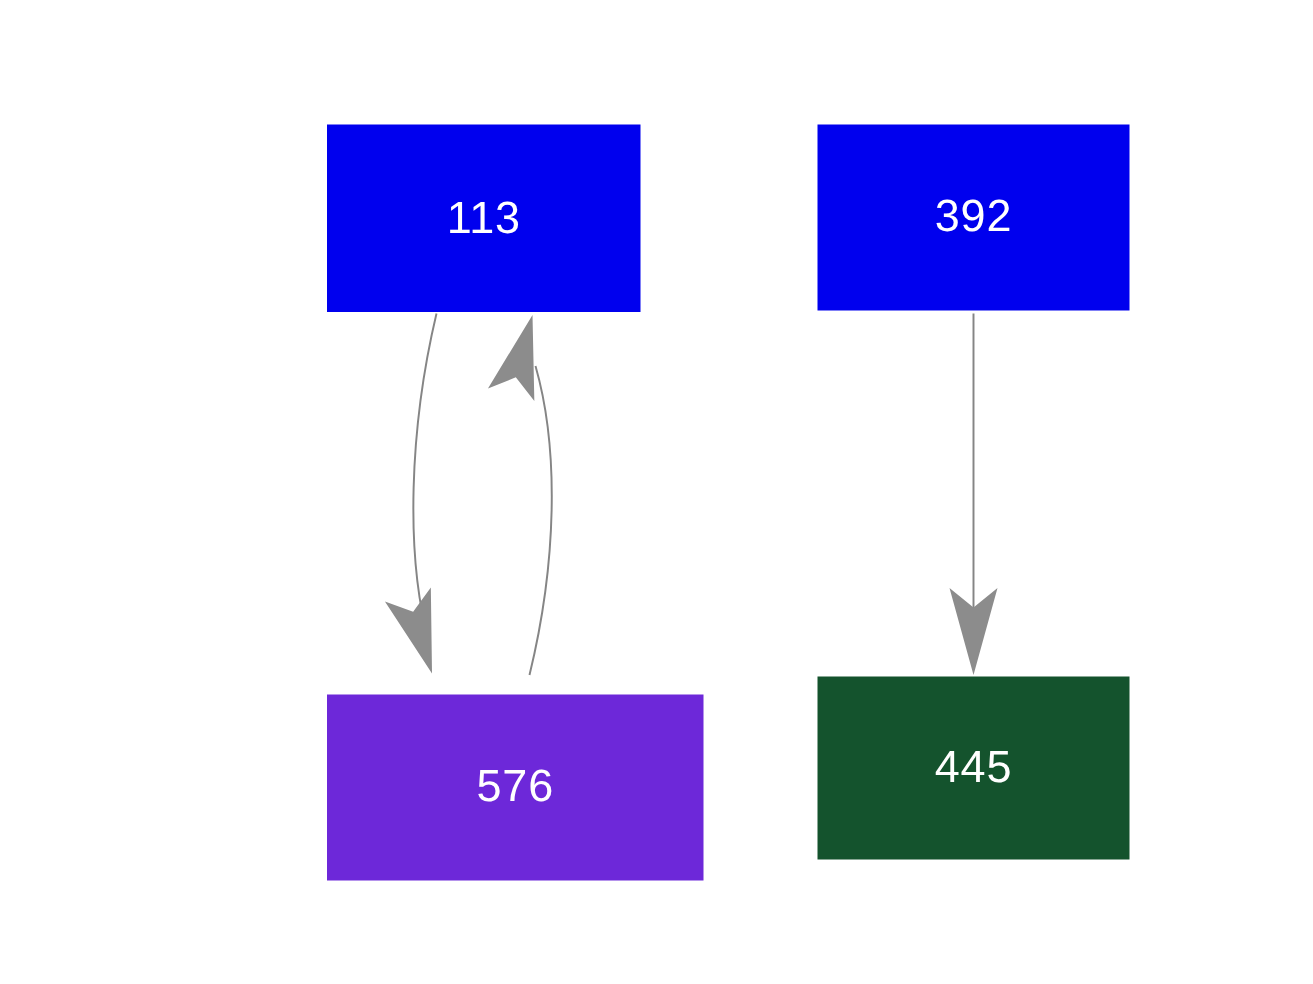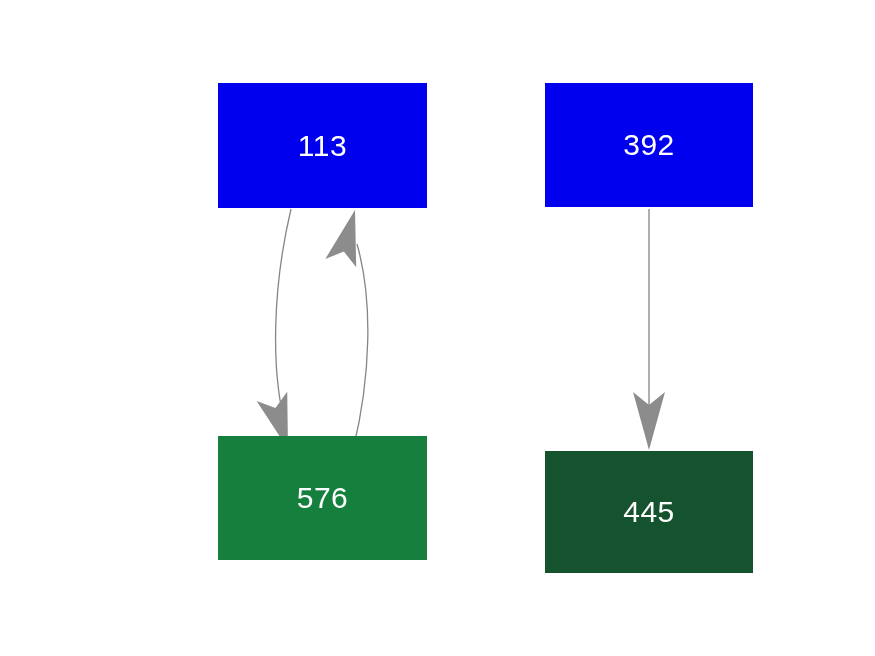--- a/index.html
+++ b/index.html
@@ -77,21 +77,21 @@
   </svg>
 
   <div class="node" style="left:170px; top:83px; width:209px; height:125px; background:#0000ee;">
     <span class="node-label">113</span>
   </div>
 
   <div class="node" style="left:497px; top:83px; width:208px; height:124px; background:#0000ee;">
     <span class="node-label">392</span>
   </div>
 
-  <div class="node" style="left:170px; top:436px; width:209px; height:124px; background:#15803d;">
+  <div class="node" style="left:170px; top:463px; width:251px; height:124px; background:#6d28d9;">
     <span class="node-label">576</span>
   </div>
 
   <div class="node" style="left:497px; top:451px; width:208px; height:122px; background:#14532d;">
     <span class="node-label">445</span>
   </div>
 
 </div>
 
 </body></html>

